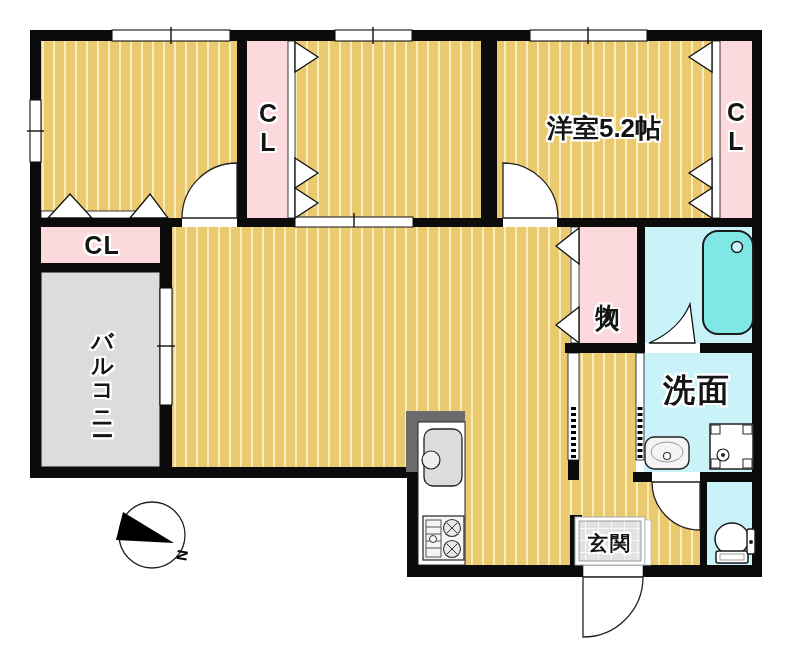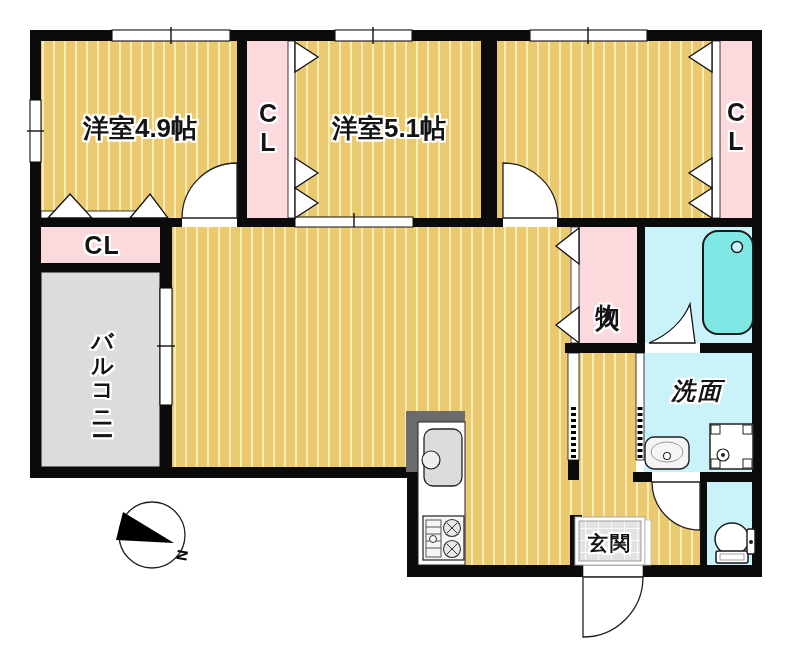--- a/index.html
+++ b/index.html
@@ -14,21 +14,21 @@
     text-shadow:-2px -2px 0 #fff,2px -2px 0 #fff,-2px 2px 0 #fff,2px 2px 0 #fff,
                 0 -2px 0 #fff,0 2px 0 #fff,-2px 0 0 #fff,2px 0 0 #fff;
     letter-spacing:0px; user-select:none;
   }
   .lbl-v{writing-mode:vertical-rl;text-orientation:upright;}
   .room-lbl{font-size:26px;}
   .ldk-lbl{font-size:29px;}
   .cl-lbl{font-size:25px;letter-spacing:1px;}
   .balcony-lbl{font-size:22px;letter-spacing:2px;}
   .storage-lbl{font-size:24px;letter-spacing:2px;}
-  .washroom-lbl{font-size:24px;letter-spacing:2px;font-style:italic;}
+  .washroom-lbl{font-size:32px;letter-spacing:2px;}
   .entrance-lbl{font-size:20px;letter-spacing:2px;}
 </style>
 </head>
 <body>
 
 <div id="plan">
   <svg width="800" height="659" viewBox="0 0 800 659">
     <defs>
       <pattern id="fp" width="11" height="8" patternUnits="userSpaceOnUse">
         <rect width="11" height="8" fill="#EBCA6F"></rect>
@@ -193,22 +193,21 @@
       </g>
 
       <g>
         <circle cx="152" cy="535" r="33" fill="#fff" stroke="#222" stroke-width="1.3"></circle>
         <polygon points="123,512 116,540 174,543" fill="#000"></polygon>
         <text x="178" y="549" font-size="15" font-weight="bold" fill="#000" transform="rotate(100 178 549)">N</text>
       </g>
     </g>
   </svg>
 
-  <div class="lbl room-lbl" style="left:140px;top:129px;">洋室4.9帖</div>
-  <div class="lbl room-lbl" style="left:389px;top:129px;">洋室5.1帖</div>
+  <div class="lbl room-lbl" style="left:604px;top:129px;">洋室5.2帖</div>
   <div class="lbl cl-lbl lbl-v" style="left:268px;top:128px;">CL</div>
   <div class="lbl cl-lbl lbl-v" style="left:736px;top:127px;">CL</div>
   <div class="lbl cl-lbl" style="left:102px;top:245px;">CL</div>
   <div class="lbl balcony-lbl lbl-v" style="left:102px;top:371px;">バルコニー</div>
   <div class="lbl storage-lbl lbl-v" style="left:607px;top:287px;">物入</div>
   <div class="lbl washroom-lbl" style="left:697px;top:391px;">洗面</div>
   <div class="lbl entrance-lbl" style="left:610px;top:543px;text-align:center;">玄関</div>
 </div>
 
 </body></html>

